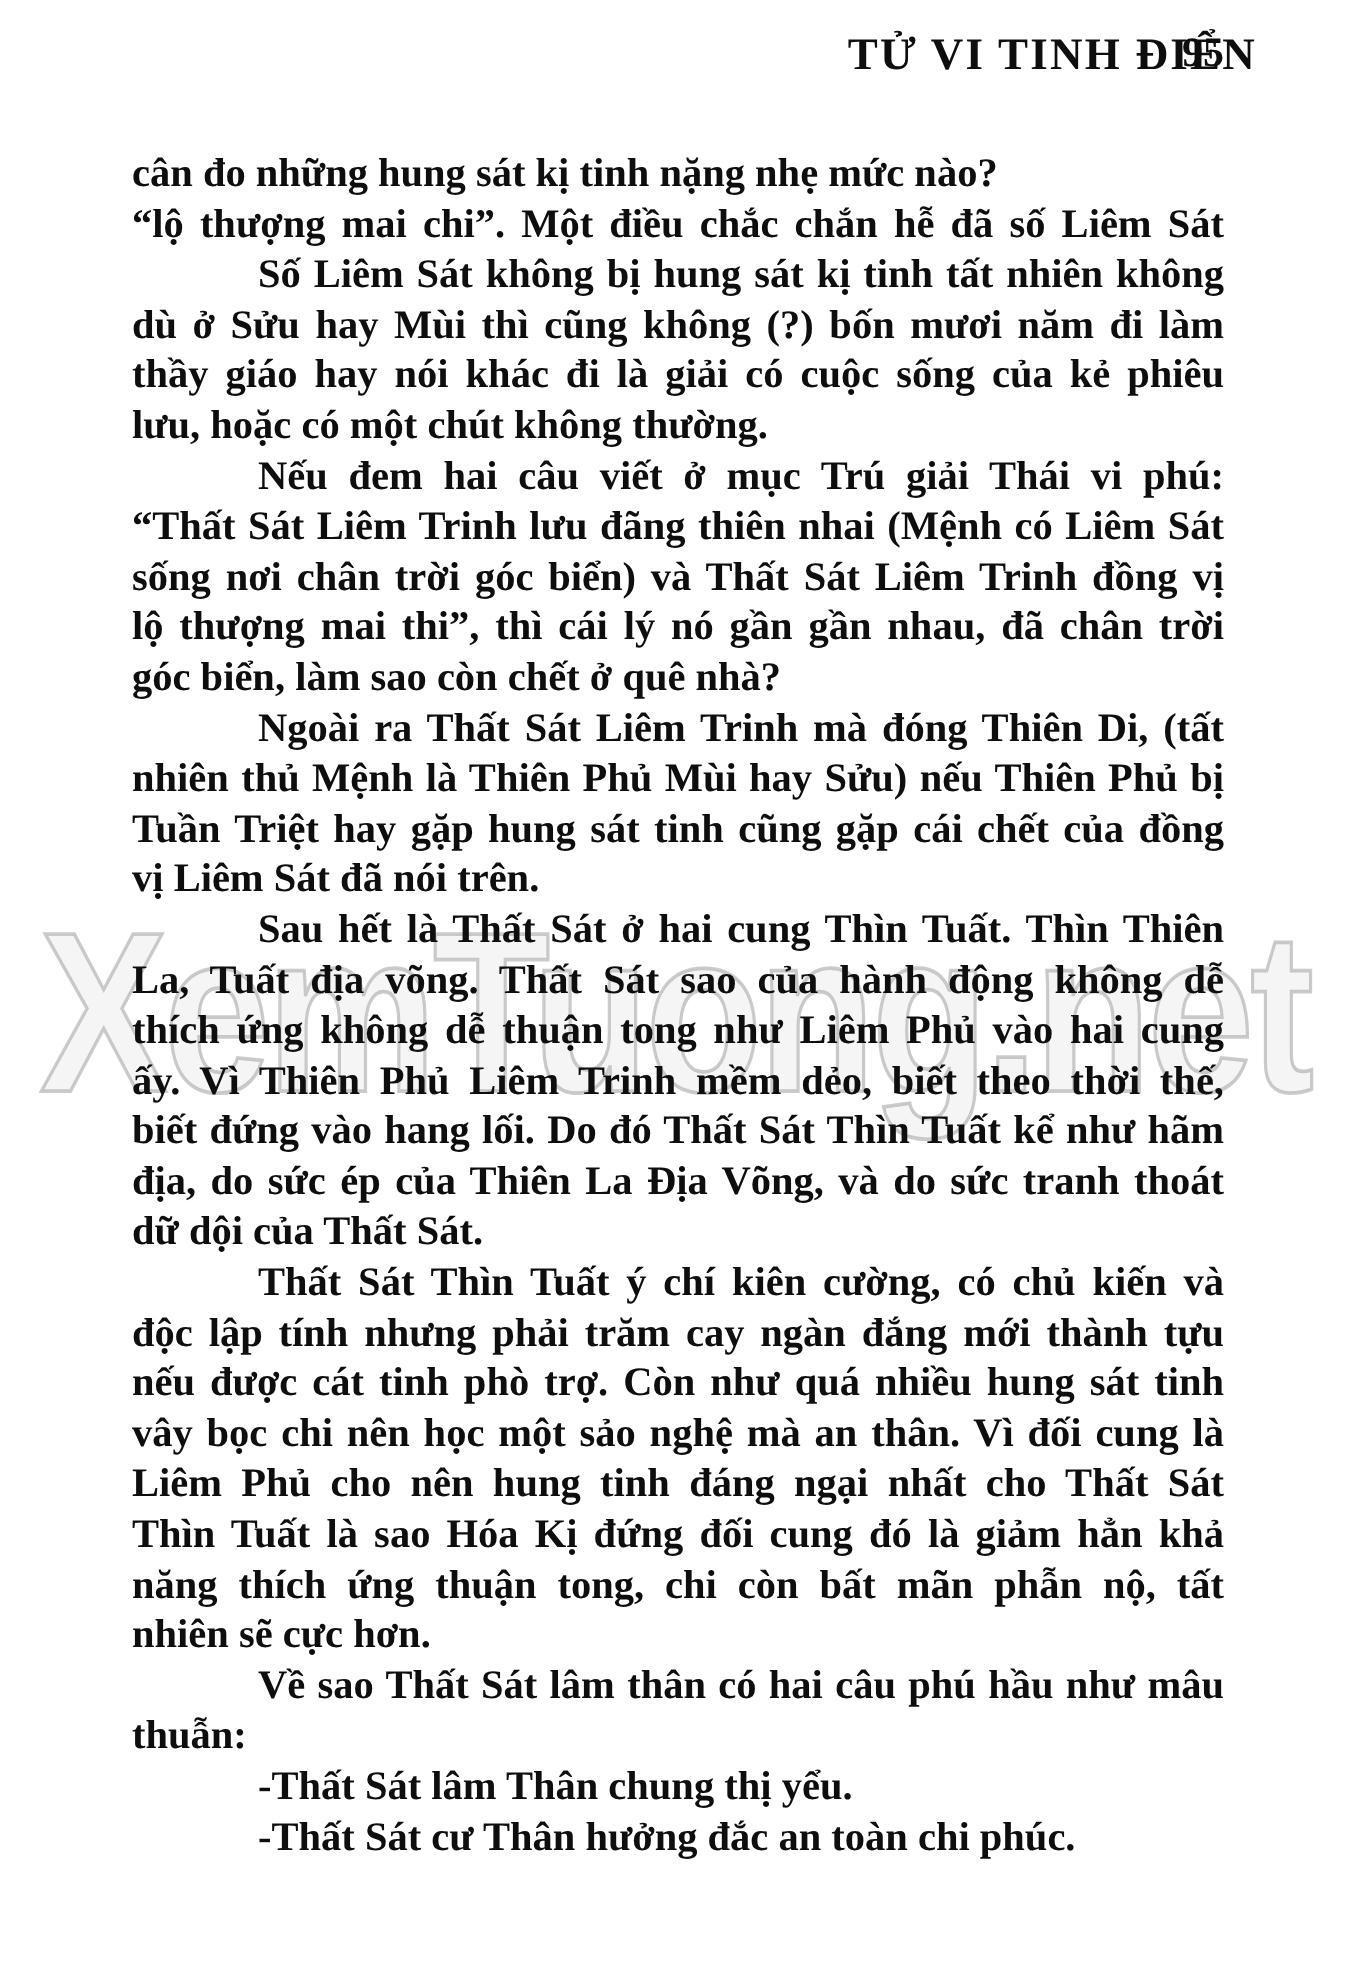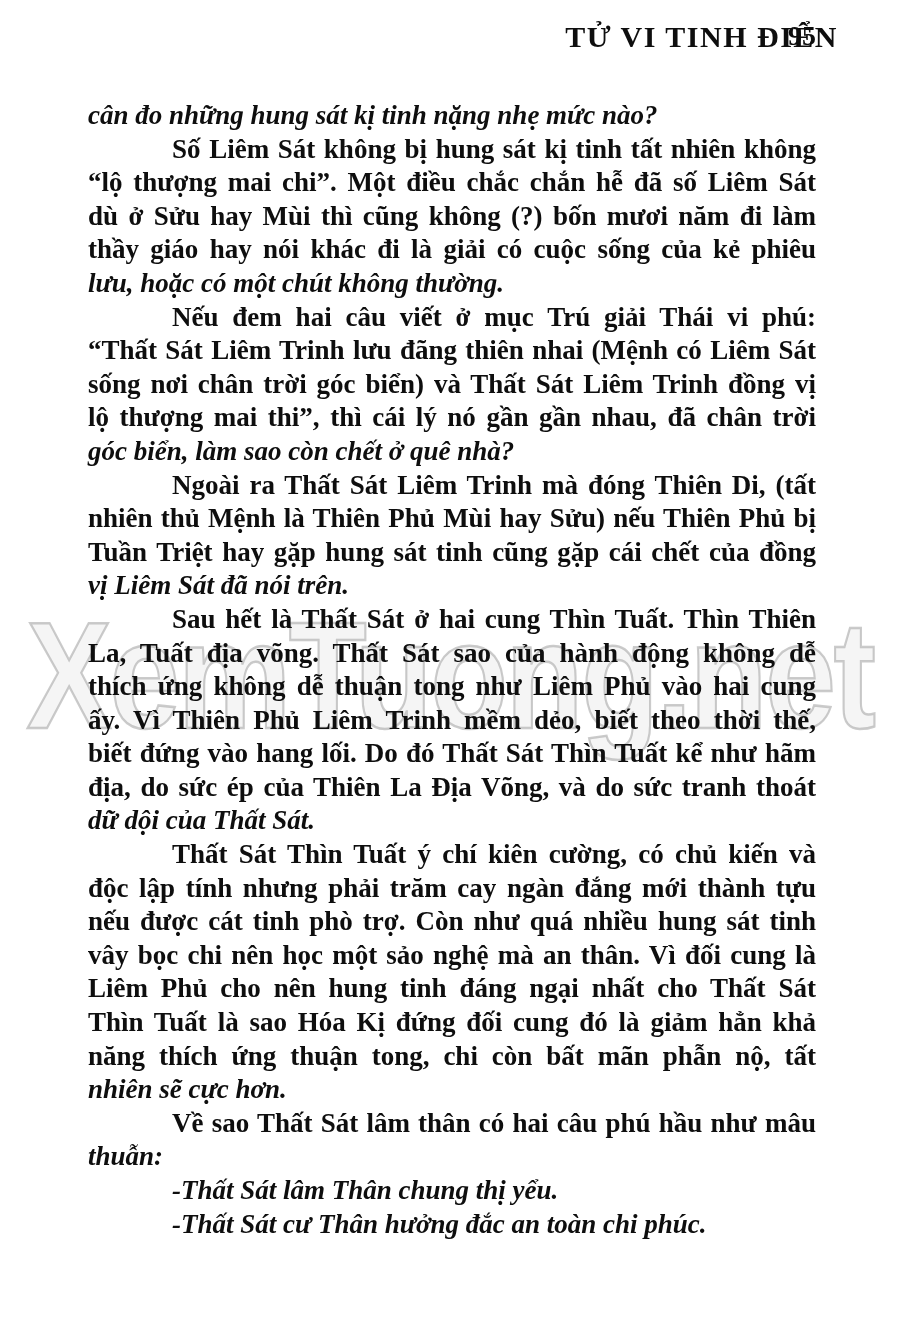--- a/index.html
+++ b/index.html
@@ -44,21 +44,21 @@
     z-index:1;
     font-size:27px;font-weight:700;
     line-height:33.6px;
   }
   .para{margin:0;}
   .line{
     text-align:justify;
     text-align-last:justify;
     white-space:normal;
   }
-  .line.last{text-align-last:left;font-style:italic;}
+  .line.last{text-align-last:left;}
   .line.last.jlast{text-align-last:justify;}
   .line.ind{padding-left:84px;}
   
   .footer{
     position:absolute;left:0;right:0;top:1280px;
     text-align:center;z-index:1;
   }
   .footer .ftext{
     display:inline-block;
     font-family:"Liberation Sans","DejaVu Sans",sans-serif;
@@ -78,22 +78,22 @@
     <div class="pagenum">95</div>
   </div>
 
   <div class="watermark">XemTuong.net</div>
 
   <div class="bodytext" id="bodytext">
       <div class="para">
         <div class="line last">cân đo những hung sát kị tinh nặng nhẹ mức nào?</div>
       </div>
       <div class="para">
+        <div class="line">“lộ thượng mai chi”. Một điều chắc chắn hễ đã số Liêm Sát</div>
         <div class="line ind">Số Liêm Sát không bị hung sát kị tinh tất nhiên không</div>
-        <div class="line">“lộ thượng mai chi”. Một điều chắc chắn hễ đã số Liêm Sát</div>
         <div class="line">dù ở Sửu hay Mùi thì cũng không (?) bốn mươi năm đi làm</div>
         <div class="line">thầy giáo hay nói khác đi là giải có cuộc sống của kẻ phiêu</div>
         <div class="line last">lưu, hoặc có một chút không thường.</div>
       </div>
       <div class="para">
         <div class="line ind">Nếu đem hai câu viết ở mục Trú giải Thái vi phú:</div>
         <div class="line">“Thất Sát Liêm Trinh lưu đãng thiên nhai (Mệnh có Liêm Sát</div>
         <div class="line">sống nơi chân trời góc biển) và Thất Sát Liêm Trinh đồng vị</div>
         <div class="line">lộ thượng mai thi”, thì cái lý nó gần gần nhau, đã chân trời</div>
         <div class="line last">góc biển, làm sao còn chết ở quê nhà?</div>

